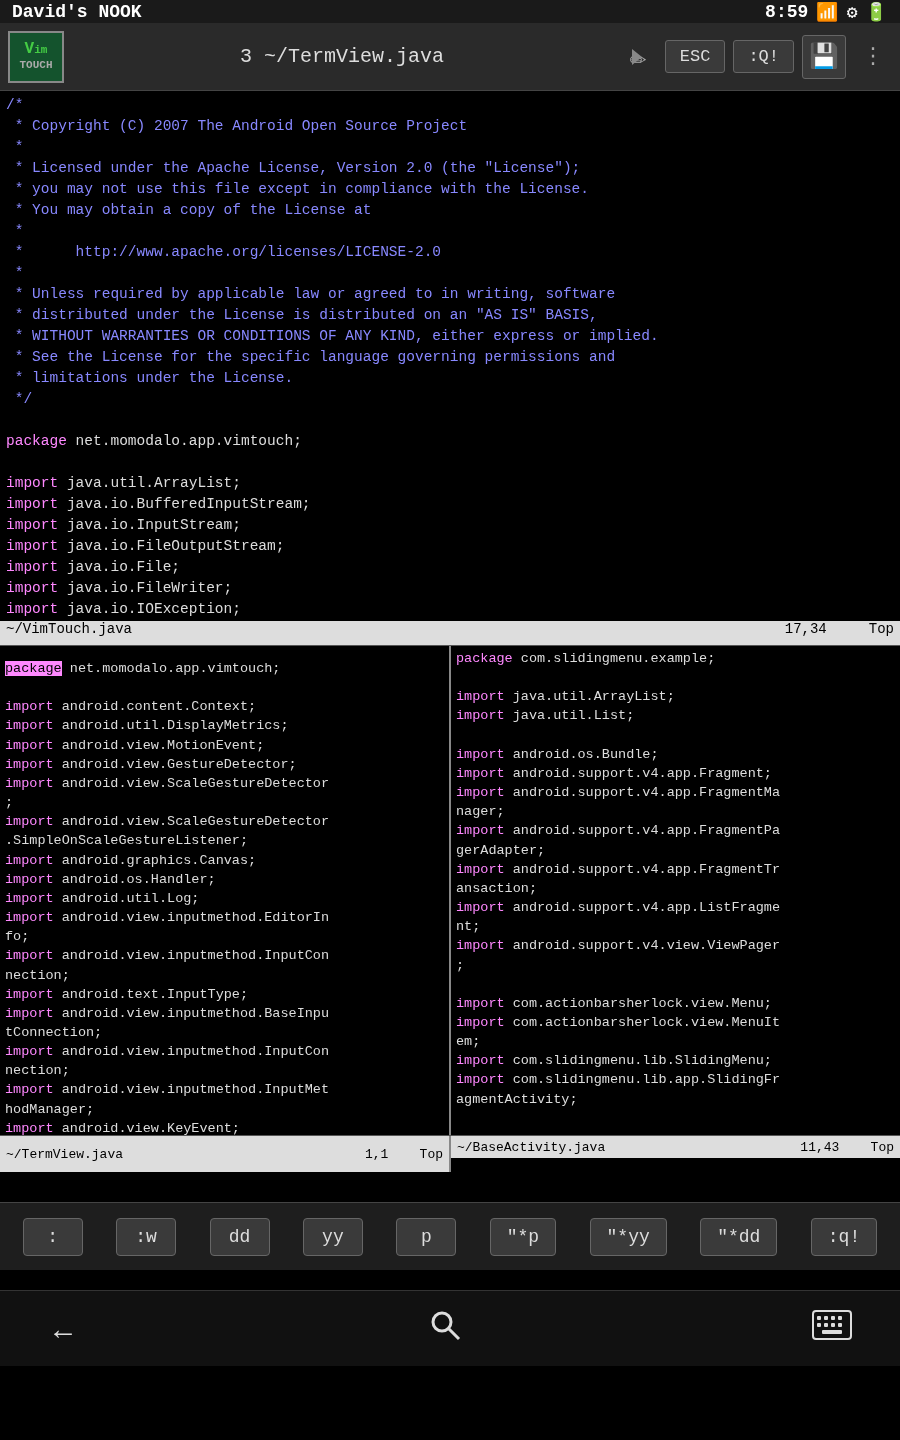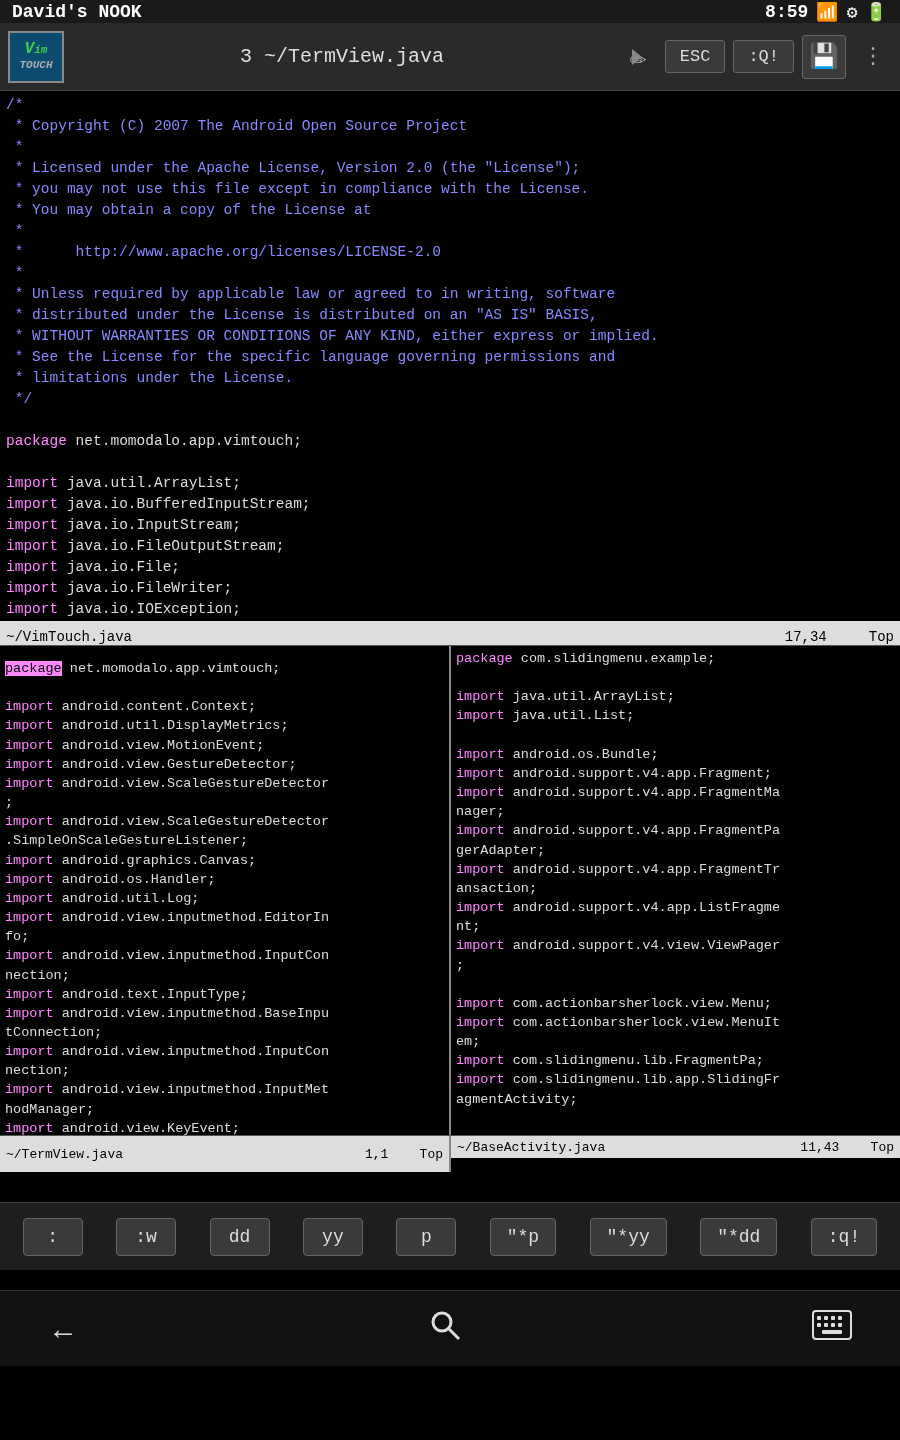--- a/index.html
+++ b/index.html
@@ -43,30 +43,29 @@
       background: #2a2a2a;
       display: flex;
       align-items: center;
       padding: 0 8px;
       gap: 8px;
       border-bottom: 1px solid #444;
     }
     #vim-logo {
       width: 56px;
       height: 52px;
-      background: #0c4a6e;
+      background: #14532d;
       border: 2px solid #888;
       display: flex;
       align-items: center;
       justify-content: center;
       font-size: 13px;
       color: #4c4;
       font-weight: bold;
       flex-shrink: 0;
-      font-style: italic;
     }
     #vim-logo-text { line-height: 1.1; text-align: center; }
     #file-title {
       flex: 1;
       font-size: 20px;
       color: #ddd;
       text-align: center;
       position: relative;
     }
     .toolbar-btn {
@@ -122,21 +121,21 @@
       line-height: 1.45;
       color: #ddd;
     }
 
     
     #status-line {
       height: 24px;
       background: #ddd;
       color: #000;
       display: flex;
-      align-items: flex-end;
+      align-items: flex-start;
       justify-content: space-between;
       padding: 0 6px;
       font-size: 14px;
     }
 
     
     #split-view {
       display: flex;
       height: 490px;
       background: #000;
@@ -359,21 +358,21 @@
 <span class="kw-import">import</span><span class="kw-text"> android.support.v4.app.FragmentTr</span>
 <span class="kw-text">ansaction;</span>
 <span class="kw-import">import</span><span class="kw-text"> android.support.v4.app.ListFragme</span>
 <span class="kw-text">nt;</span>
 <span class="kw-import">import</span><span class="kw-text"> android.support.v4.view.ViewPager</span>
 <span class="kw-text">;</span>
 
 <span class="kw-import">import</span><span class="kw-text"> com.actionbarsherlock.view.Menu;</span>
 <span class="kw-import">import</span><span class="kw-text"> com.actionbarsherlock.view.MenuIt</span>
 <span class="kw-text">em;</span>
-<span class="kw-import">import</span><span class="kw-text"> com.slidingmenu.lib.FragmentPa;</span>
+<span class="kw-import">import</span><span class="kw-text"> com.slidingmenu.lib.SlidingMenu;</span>
 <span class="kw-import">import</span><span class="kw-text"> com.slidingmenu.lib.app.SlidingFr</span>
 <span class="kw-text">agmentActivity;</span></pre>
   </div>
 </div>
 
 <div id="split-status-bar">
   <div id="split-status-left">
     <span>~/TermView.java</span>
     <span>
       <span>1,1</span>&nbsp;&nbsp;&nbsp;&nbsp;<span>Top</span>

